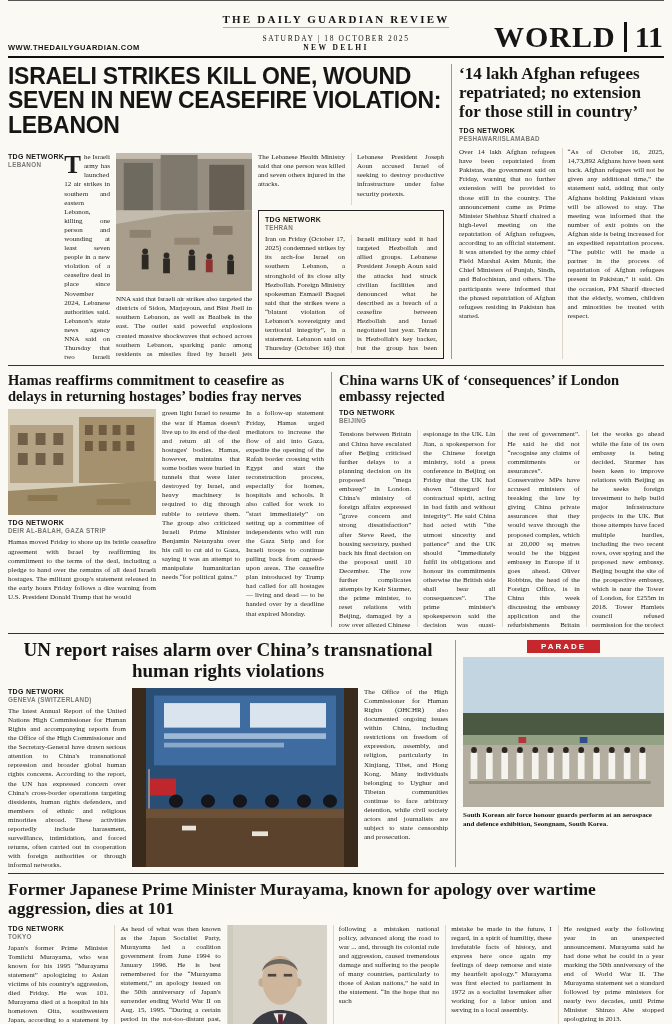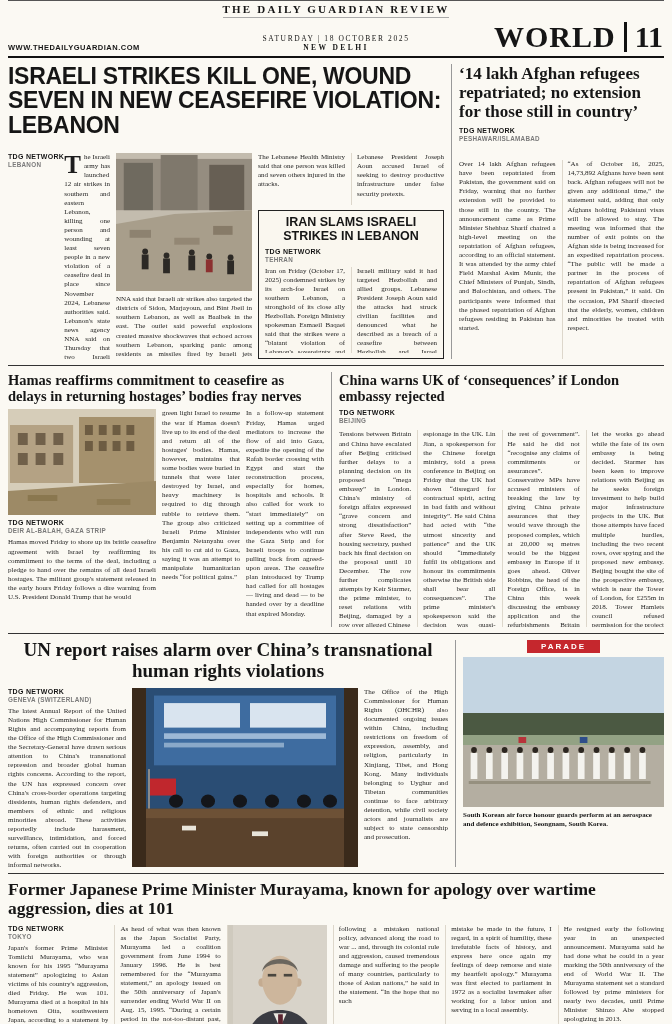--- a/index.html
+++ b/index.html
@@ -12,21 +12,21 @@
   }
   
   .header {
     display: flex; align-items: flex-end; justify-content: space-between;
     border-top: 1px solid #555; border-bottom: 2px solid #111;
     padding: 8px 0 4px; height: 58px; flex: 0 0 auto;
   }
   .site-url { font-family: "Liberation Sans", sans-serif; font-weight: bold; font-size: 7.5px; letter-spacing: .5px; width: 170px; }
   .masthead { text-align: center; }
   .masthead .title { font-size: 11px; font-weight: bold; letter-spacing: 2.2px; }
-  .masthead .date { font-size: 7.5px; letter-spacing: 1.6px; border-top: 1px solid #aaa; margin-top: 2px; padding-top: 16px; }
+  .masthead .date { font-size: 7.5px; letter-spacing: 1.6px; border-top: 1px solid #aaa; margin-top: 2px; padding-top: 6px; }
   .masthead .city { font-size: 7.5px; font-weight: bold; letter-spacing: 2.4px; }
   .world-block { display: flex; align-items: center; justify-content: flex-start; gap: 8px; width: 170px; }
   .world-block .section { font-size: 30px; font-weight: bold; letter-spacing: 1px; line-height: 1; }
   .world-block .bar { width: 3px; height: 30px; background: #111; }
   .world-block .num { font-size: 30px; font-weight: bold; line-height: 1; }
   
   .band { border-bottom: 1px solid #333; }
   .col {
     font-size: 7px; line-height: 1.3; text-align: justify; overflow: hidden;
     hyphens: auto; color: #1d1d1d;
@@ -50,21 +50,21 @@
   .lead-c2 .col { flex: 1; }
   .lead-c3 { flex: 1; display: flex; flex-direction: column; gap: 5px; min-width: 0; }
   .minis { display: flex; gap: 6px; height: 52px; flex: 0 0 52px; }
   .minis .col { flex: 1; }
   .iran-box { border: 1.5px solid #222; padding: 5px 6px; flex: 1; min-height: 0; display: flex; flex-direction: column; background: #faf7ef; }
   .iran-headline { font-family: "Liberation Sans", sans-serif; font-weight: bold; font-size: 12.5px; line-height: 1.1; text-align: center; margin-bottom: 4px; }
   .iran-cols { display: flex; gap: 6px; flex: 1; min-height: 0; }
   .iran-cols .col { flex: 1; }
   .afghan { flex: 1; padding-left: 7px; display: flex; flex-direction: column; min-width: 0; }
   .afghan-headline { font-size: 17px; font-weight: bold; line-height: 1.12; margin-bottom: 6px; }
-  .afghan-cols { display: flex; gap: 6px; flex: 1; min-height: 0; margin-top: 14px; }
+  .afghan-cols { display: flex; gap: 6px; flex: 1; min-height: 0; margin-top: 2px; }
   .afghan-cols .col { flex: 1; }
   
   .mid-band { display: flex; height: 268px; padding: 6px 0; }
   .hamas { width: 324px; flex: 0 0 324px; border-right: 1px solid #999; padding-right: 7px; display: flex; flex-direction: column; }
   .sub-headline { font-size: 14.5px; font-weight: bold; line-height: 1.12; margin-bottom: 5px; }
   .hamas-body { display: flex; gap: 6px; flex: 1; min-height: 0; }
   .hamas-left { width: 148px; flex: 0 0 148px; display: flex; flex-direction: column; }
   .hamas-photo { height: 106px; flex: 0 0 106px; margin-bottom: 4px; }
   .hamas-left .col { flex: 1; }
   .hamas-body > .col { flex: 1; }
@@ -153,21 +153,20 @@
             </svg>
           </div>
           <p class="col">NNA said that Israeli air strikes also targeted the districts of Sidon, Marjayoun, and Bint Jbeil in southern Lebanon, as well as Baalbek in the east. The outlet said powerful explosions created massive shockwaves that echoed across southern Lebanon, sparking panic among residents as missiles fired by Israeli jets produced unprecedented flashes that illuminated the skies of nearby towns and were visible from long distances.</p>
         </div>
         <div class="lead-c3">
           <div class="minis sep">
             <p class="col">The Lebanese Health Ministry said that one person was killed and seven others injured in the attacks.</p>
             <p class="col">Lebanese President Joseph Aoun accused Israel of seeking to destroy productive infrastructure under false security pretexts.</p>
           </div>
           <div class="iran-box">
-            <div class="iran-headline">IRAN SLAMS ISRAELI STRIKES IN LEBANON</div>
             <div class="byline">
               <span class="net">TDG NETWORK</span>
               <span class="loc">TEHRAN</span>
             </div>
             <div class="iran-cols sep">
               <p class="col">Iran on Friday (October 17, 2025) condemned strikes by its arch-foe Israel on southern Lebanon, a stronghold of its close ally Hezbollah. Foreign Ministry spokesman Esmaeil Baqaei said that the strikes were a “blatant violation of Lebanon's sovereignty and territorial integrity”, in a statement. Lebanon said on Thursday (October 16) that Israel had killed one person and wounded seven, while the</p>
               <p class="col">Israeli military said it had targeted Hezbollah and allied groups. Lebanese President Joseph Aoun said the attacks had struck civilian facilities and denounced what he described as a breach of a ceasefire between Hezbollah and Israel negotiated last year. Tehran is Hezbollah's key backer, but the group has been severely weakened by its war with Israel and the overthrow of Bashar al-Assad in Syria, who provided an overland link towards Iran.</p>
             </div>
           </div>
         </div>

